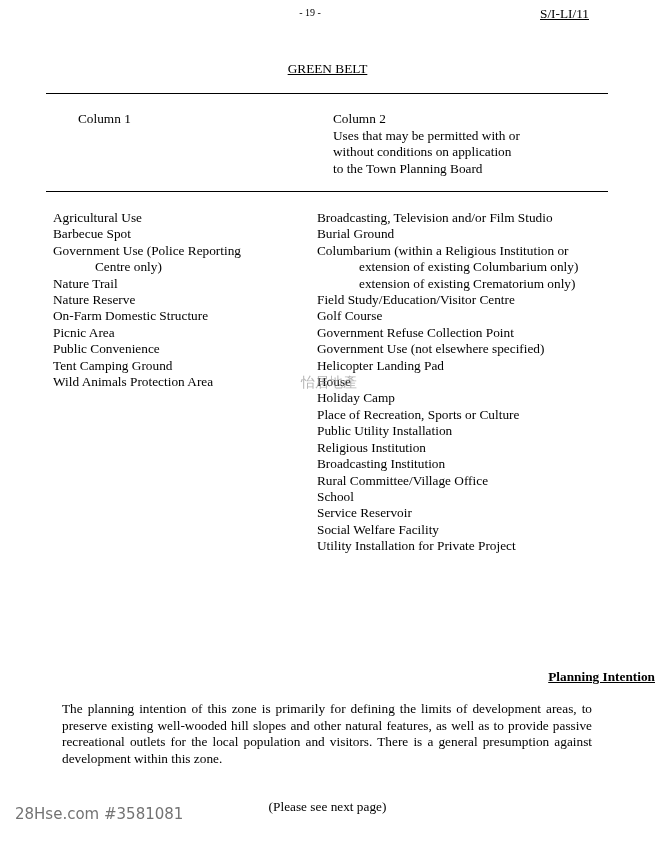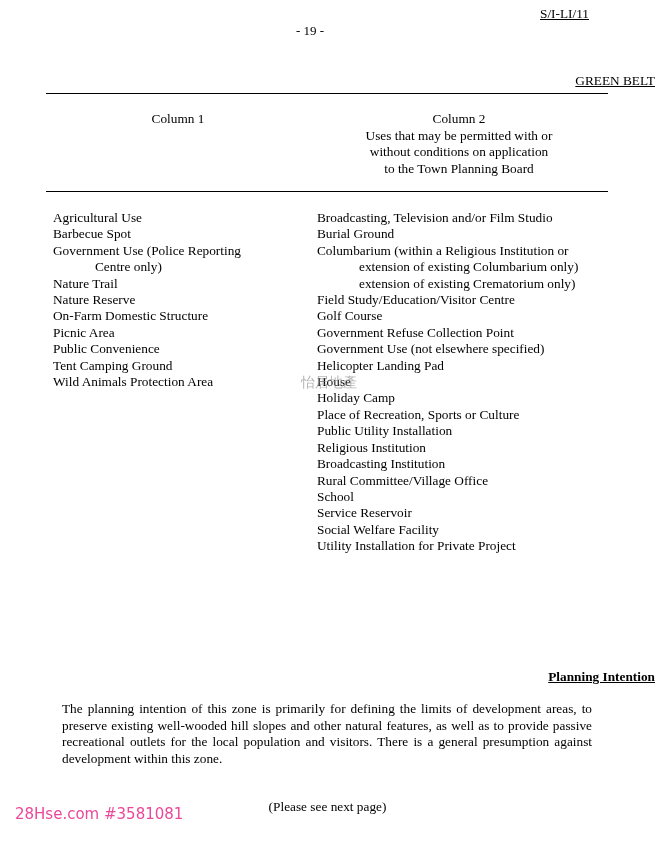--- a/index.html
+++ b/index.html
@@ -2,41 +2,41 @@
 <html><head>
   <meta charset="utf-8">
   <style>
     html, body { margin: 0; padding: 0; background: #ffffff; }
     body {
       width: 669px; height: 849px; position: relative; overflow: hidden;
       font-family: "Liberation Serif", serif; color: #000; font-size: 13.3px;
     }
     .abs { position: absolute; }
     .u { text-decoration: underline; }
-    #page-num { left: 280px; top: 7px; width: 60px; text-align: center; font-size: 13px; margin-top: 16px; }
+    #page-num { left: 280px; top: 7px; width: 60px; text-align: center; font-size: 10px; }
     #doc-ref { left: 540px; top: 6px; font-size: 13.3px; }
-    #title { left: 0; width: 655px; top: 73px; text-align: right; font-size: 13.3px; }
+    #title { left: 0; width: 655px; top: 61px; text-align: center; font-size: 13.3px; }
     .rule { position: absolute; left: 46px; width: 562px; height: 0; border-top: 1.3px solid #000; }
     #rule1 { top: 93px; }
     #rule2 { top: 191px; }
-    .colhead { position: absolute; text-align: center; line-height: 16.5px; }
+    .colhead { position: absolute; text-align: left; line-height: 16.5px; }
     #col1-head { left: 78px; width: 200px; top: 111px; }
     #col2-head { left: 333px; width: 252px; top: 111px; }
     .list { position: absolute; margin: 0; padding: 0; list-style: none; line-height: 16.4px; }
     #col1-list { left: 53px; top: 210px; }
     #col2-list { left: 317px; top: 210px; }
     .list li { white-space: nowrap; }
     .list li .cont { display: block; padding-left: 42px; }
     #pi-heading { left: 0; width: 655px; top: 669px; text-align: right; font-weight: bold; }
     #pi-text {
       left: 62px; width: 530px; top: 701px; text-align: justify; line-height: 16.6px;
     }
     #next-page { left: 0; width: 655px; top: 799px; text-align: center; }
     #wm-site {
-      left: 15px; top: 805px; color: #ec4899; font-family: "DejaVu Sans", sans-serif; font-size: 15px;
+      left: 15px; top: 805px; color: #737373; font-family: "DejaVu Sans", sans-serif; font-size: 15px;
     }
     #wm-chinese {
       left: 301px; top: 374px; color: rgba(150,150,150,0.7); font-family: "DejaVu Sans", sans-serif; font-size: 14px;
     }
   </style>
 </head>
 <body>
 
 <div class="abs" id="page-num">- 19 -</div>
 <div class="abs u" id="doc-ref">S/I-LI/11</div>

